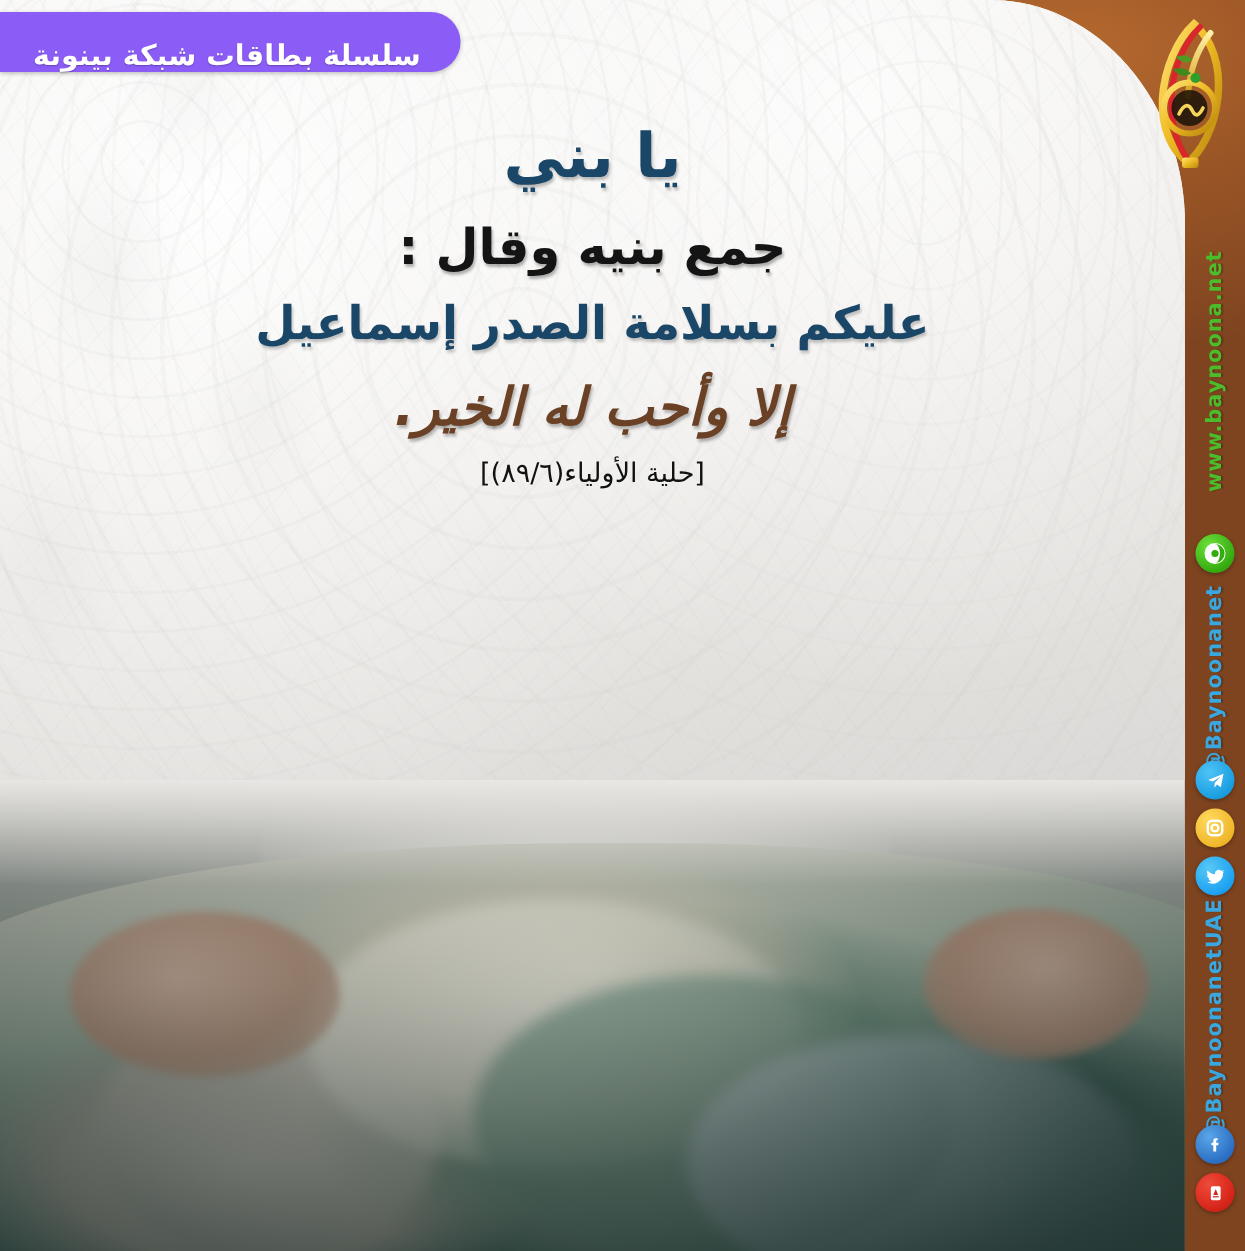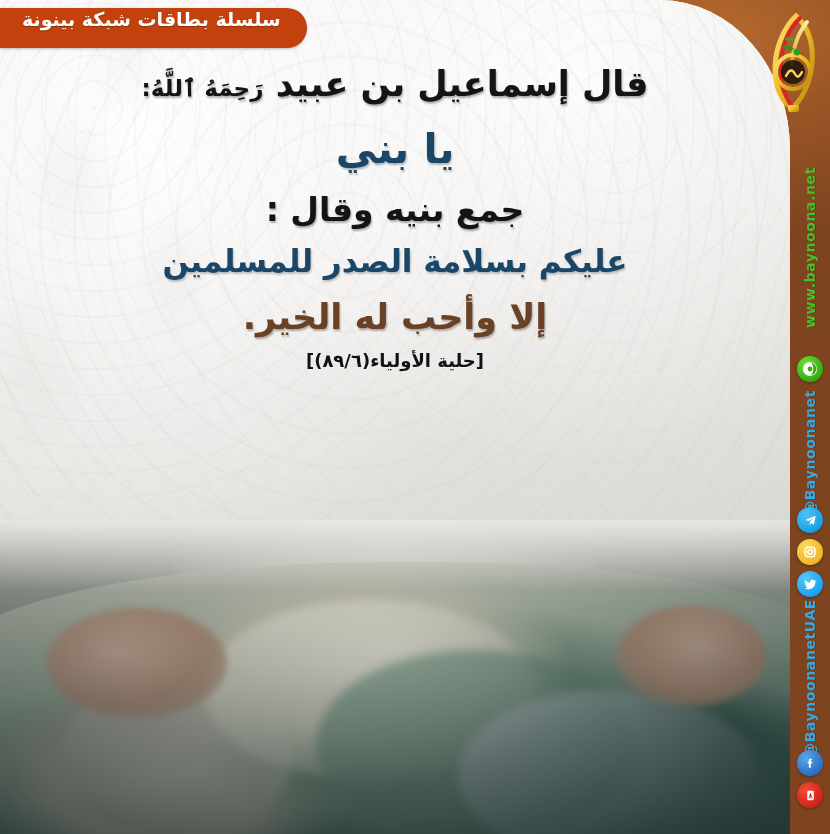--- a/index.html
+++ b/index.html
@@ -138,22 +138,22 @@
     background: linear-gradient(180deg, rgba(236,234,231,.95) 0%, rgba(226,224,220,.45) 55%, rgba(0,0,0,0) 100%);
   }
 
   
   .banner {
     position: absolute;
     left: 0; top: 8px;
     height: 40px;
     padding: 0 26px 0 22px;
     display: flex;
-    align-items: flex-start;
-    background: #c2410c;
+    align-items: flex-end;
+    background: #8b5cf6;
     border-top-right-radius: 20px;
     border-bottom-right-radius: 20px;
     box-shadow: 0 1px 3px rgba(0,0,0,.25);
     z-index: 6;
   }
   .banner-text {
     color: #ffffff;
     font-size: 19px;
     font-weight: bold;
     letter-spacing: .3px;
@@ -184,28 +184,28 @@
     line-height: 1.28;
     margin-bottom: 10px;
     text-shadow: 1px 2px 2px rgba(0,0,0,.30);
   }
   .l-intro   { font-size: 35px; color: #141414; letter-spacing: .5px; }
   .l-intro2  { font-size: 35px; color: #141414; margin-top: 14px; }
   .l-intro3  { font-size: 33px; color: #141414; margin-top: 12px; }
   .l-accent  { font-size: 41px; color: #1a4668; margin-top: 16px; margin-bottom: 14px; text-shadow: 1px 2px 2px rgba(0,0,0,.25); }
   .l-accent2 { font-size: 31px; color: #1a4668; margin-top: 4px;  text-shadow: 1px 2px 2px rgba(0,0,0,.22); }
   .l-body    { font-size: 29px; color: #141414; margin-top: 16px; }
-  .l-final   { font-size: 35px; color: #6b4126; margin-top: 14px; text-shadow: 1px 2px 2px rgba(0,0,0,.28); }
+  .l-final   { font-size: 35px; color: #6b4126; margin-top: 14px; text-shadow: 1px 2px 2px rgba(0,0,0,.28); font-style: italic; }
 
   .rahimahu { font-size: 23px; }
 
   .source {
     direction: rtl;
     font-size: 18px;
-    font-weight: bold;
+    font-weight: normal;
     color: #111111;
     text-shadow: 0 1px 1px rgba(255,255,255,.35);
   }
 
   
   .rail {
     position: absolute;
     right: 0; top: 0;
     width: 40px; height: 834px;
     z-index: 8;
@@ -295,27 +295,23 @@
       <circle cx="27" cy="62" r="12" fill="#1a1208" opacity=".85"></circle>
       <path d="M20 66 q5 -10 9 -2 q3 6 7 -2" fill="none" stroke="#f7d45a" stroke-width="2.4" stroke-linecap="round"></path>
       <path d="M18 28 q7 -3 11 2 q-6 4 -11 -2 Z" fill="#4f9a22"></path>
       <path d="M16 36 q8 -2 12 3 q-7 4 -12 -3 Z" fill="#3f8a1c"></path>
       <circle cx="31" cy="42" r="3.4" fill="#2f9e2a"></circle>
       <rect x="22" y="95" width="11" height="7" rx="2" fill="url(#gold)"></rect>
     </svg>
   </div>
 
   <div class="quote">
-    <div class="line l-intro">
-      <span>قال إسماعيل بن عبيد</span>
-      <span class="rahimahu">رَحِمَهُ ٱللَّهُ:</span>
-    </div>
     <div class="line l-accent">يا بني</div>
     <div class="line l-intro3">جمع بنيه وقال :</div>
-    <div class="line l-accent2">عليكم بسلامة الصدر للمسلمين</div>
+    <div class="line l-accent2">عليكم بسلامة الصدر إسماعيل</div>
     <div class="line l-final">إلا وأحب له الخير.</div>
     <div class="source">[حلية الأولياء(٨٩/٦)]</div>
   </div>
 
   <div class="rail">
 
     <div class="rail-item" style="top:170px;height:155px;">
       <span class="v-text t-green">www.baynoona.net</span>
     </div>
 

